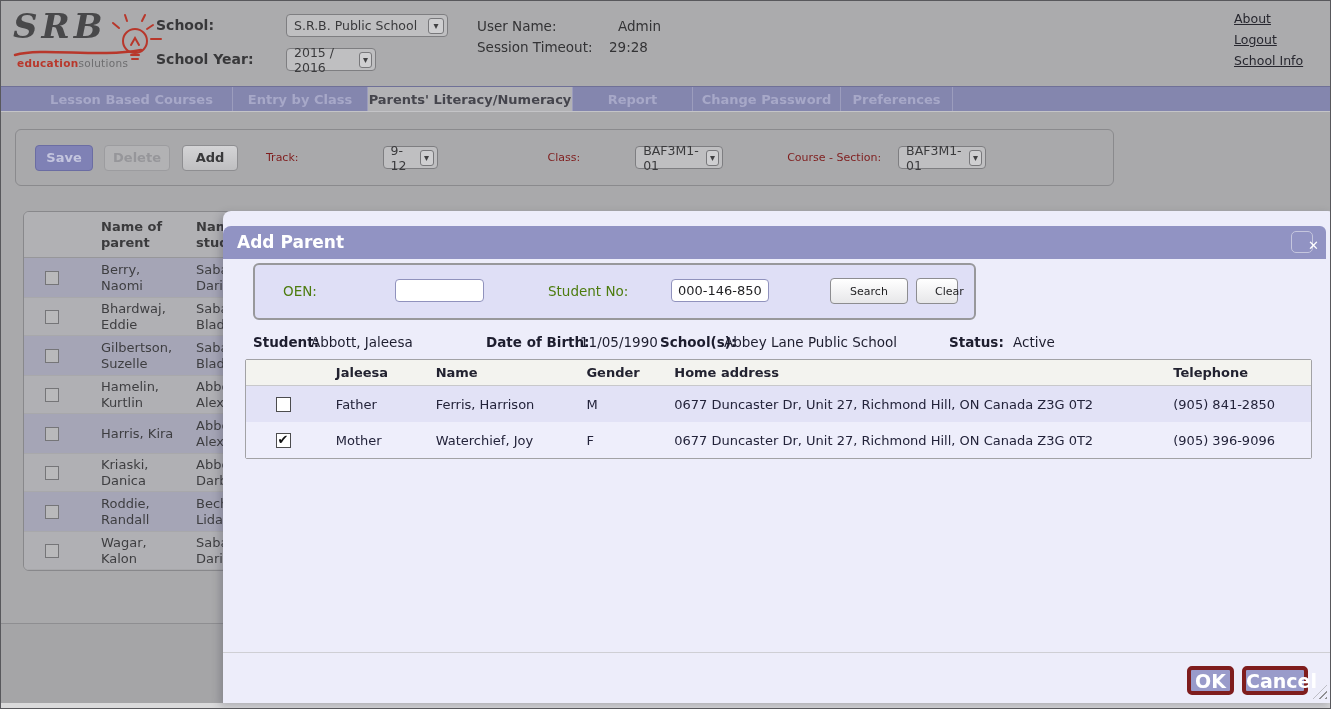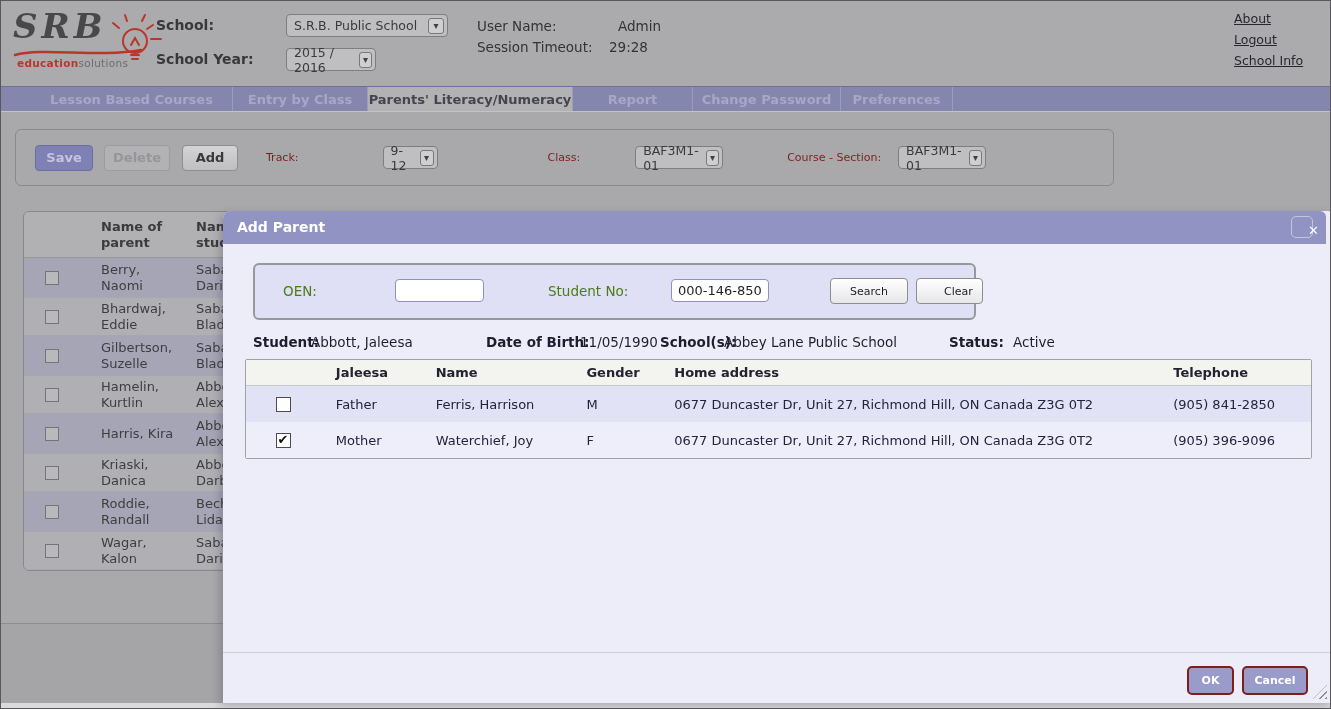--- a/index.html
+++ b/index.html
@@ -70,22 +70,22 @@
   .cbx.checked::after { content:"✔"; position:absolute; left:0px; top:-2px;
                         font-size:13px; font-weight:bold; color:#101012; }
   .divider { position:absolute; left:0; top:622px; width:100%; border-top:1px solid #8e8e91; z-index:1; }
   .lower-bg { position:absolute; left:0; top:623px; width:100%; height:79px; background:#a5a5a7; z-index:1; }
   .bottom-strip { position:absolute; left:0; top:702px; width:100%; height:7px; background:#dadadb; z-index:1; }
 
   
   .modal { position:absolute; left:222px; top:210px; width:1109px; height:492px;
            background:#ededfa; border-radius:8px 4px 0 0; z-index:10;
            box-shadow:-3px 3px 8px rgba(40,40,60,0.25); }
-  .modal-hdr { position:absolute; left:0; top:0; width:1103px; height:33px; background:#9193c3;
-               border-radius:8px 6px 0 0; color:#ffffff; font-weight:bold; font-size:14px;
+  .modal-hdr { position:absolute; left:0; top:15px; width:1103px; height:33px; background:#9193c3;
+               border-radius:8px 6px 0 0; color:#ffffff; font-weight:bold; font-size:17px;
                line-height:33px; padding-left:14px; }
   .modal-close { position:absolute; right:13px; top:5px; width:22px; height:22px;
                  border:1px solid #c5c6de; border-radius:5px; cursor:pointer; }
   .modal-close::after { content:"✕"; position:absolute; right:-7px; bottom:-10px;
                         color:#fff; font-size:13px; font-weight:bold; }
 
   .search-panel { position:absolute; left:30px; top:52px; width:723px; height:57px;
                   background:#dfdff6; border:2px solid #98989b; border-radius:6px; }
   .sp-item { position:absolute; top:18px; font-size:13.5px; color:#4d7c0f; }
   .inp { position:absolute; top:14px; height:23px; background:#fff; border:1px solid #9092bd;
@@ -108,22 +108,22 @@
   .pt-row.r0 { background:#e2e2f6; }
   .pt-row.r1 { background:#eeeefb; }
   .pc-cb { width:76px; display:flex; justify-content:center; }
   .pc-rel { width:100px; padding-left:14px; }
   .pc-name { width:150px; padding-left:14px; }
   .pc-gen { width:90px; padding-left:15px; }
   .pc-addr { width:500px; padding-left:13px; }
   .pc-tel { width:151px; padding-left:13px; }
 
   .modal-sep { position:absolute; left:0; top:441px; width:100%; border-top:1px solid #cfcfd4; }
-  .fbtn { position:absolute; top:455px; height:29px; background:#999bca; border:2px solid #7f1d1d;
-          border-radius:5px; color:#ffffff; font-weight:bold; font-size:11px; cursor:pointer;
+  .fbtn { position:absolute; top:455px; height:29px; background:#999bca; border:4px solid #7f1d1d;
+          border-radius:5px; color:#ffffff; font-weight:bold; font-size:19px; cursor:pointer;
           font-family:"DejaVu Sans","Liberation Sans",sans-serif; }
   .fbtn.ok { left:964px; width:47px; }
   .fbtn.cancel { left:1019px; width:66px; }
   .grip { position:absolute; right:5px; bottom:4px; width:14px; height:14px; cursor:nwse-resize;
           background:repeating-linear-gradient(135deg,#8f8f92 0 1.5px,transparent 1.5px 4.5px);
           clip-path:polygon(100% 0,100% 100%,0 100%); }
 </style>
 </head>
 <body>
 
@@ -296,21 +296,21 @@
       <span>Add Parent</span>
       <span class="modal-close"></span>
     </div>
 
     <div class="search-panel">
       <span class="sp-item" style="left:28px;">OEN:</span>
       <input class="inp" style="left: 140px; width: 89px;" value="">
       <span class="sp-item" style="left:293px;">Student No:</span>
       <input class="inp" style="left: 416px; width: 98px;" value="000-146-850">
       <button class="mbtn" style="left:575px; width:78px;">Search</button>
-      <button class="mbtn" style="left:661px; width:67px;padding-left:18px;">Clear</button>
+      <button class="mbtn" style="left:661px; width:42px;padding-left:18px;">Clear</button>
     </div>
 
     <div class="sinfo">
       <span class="b" style="left:30px;">Student:</span>
       <span style="left:88px;">Abbott, Jaleesa</span>
       <span class="b" style="left:263px;">Date of Birth:</span>
       <span style="left:357px;">11/05/1990</span>
       <span class="b" style="left:437px;">School(s):</span>
       <span style="left:501px;">Abbey Lane Public School</span>
       <span class="b" style="left:726px;">Status:</span>

